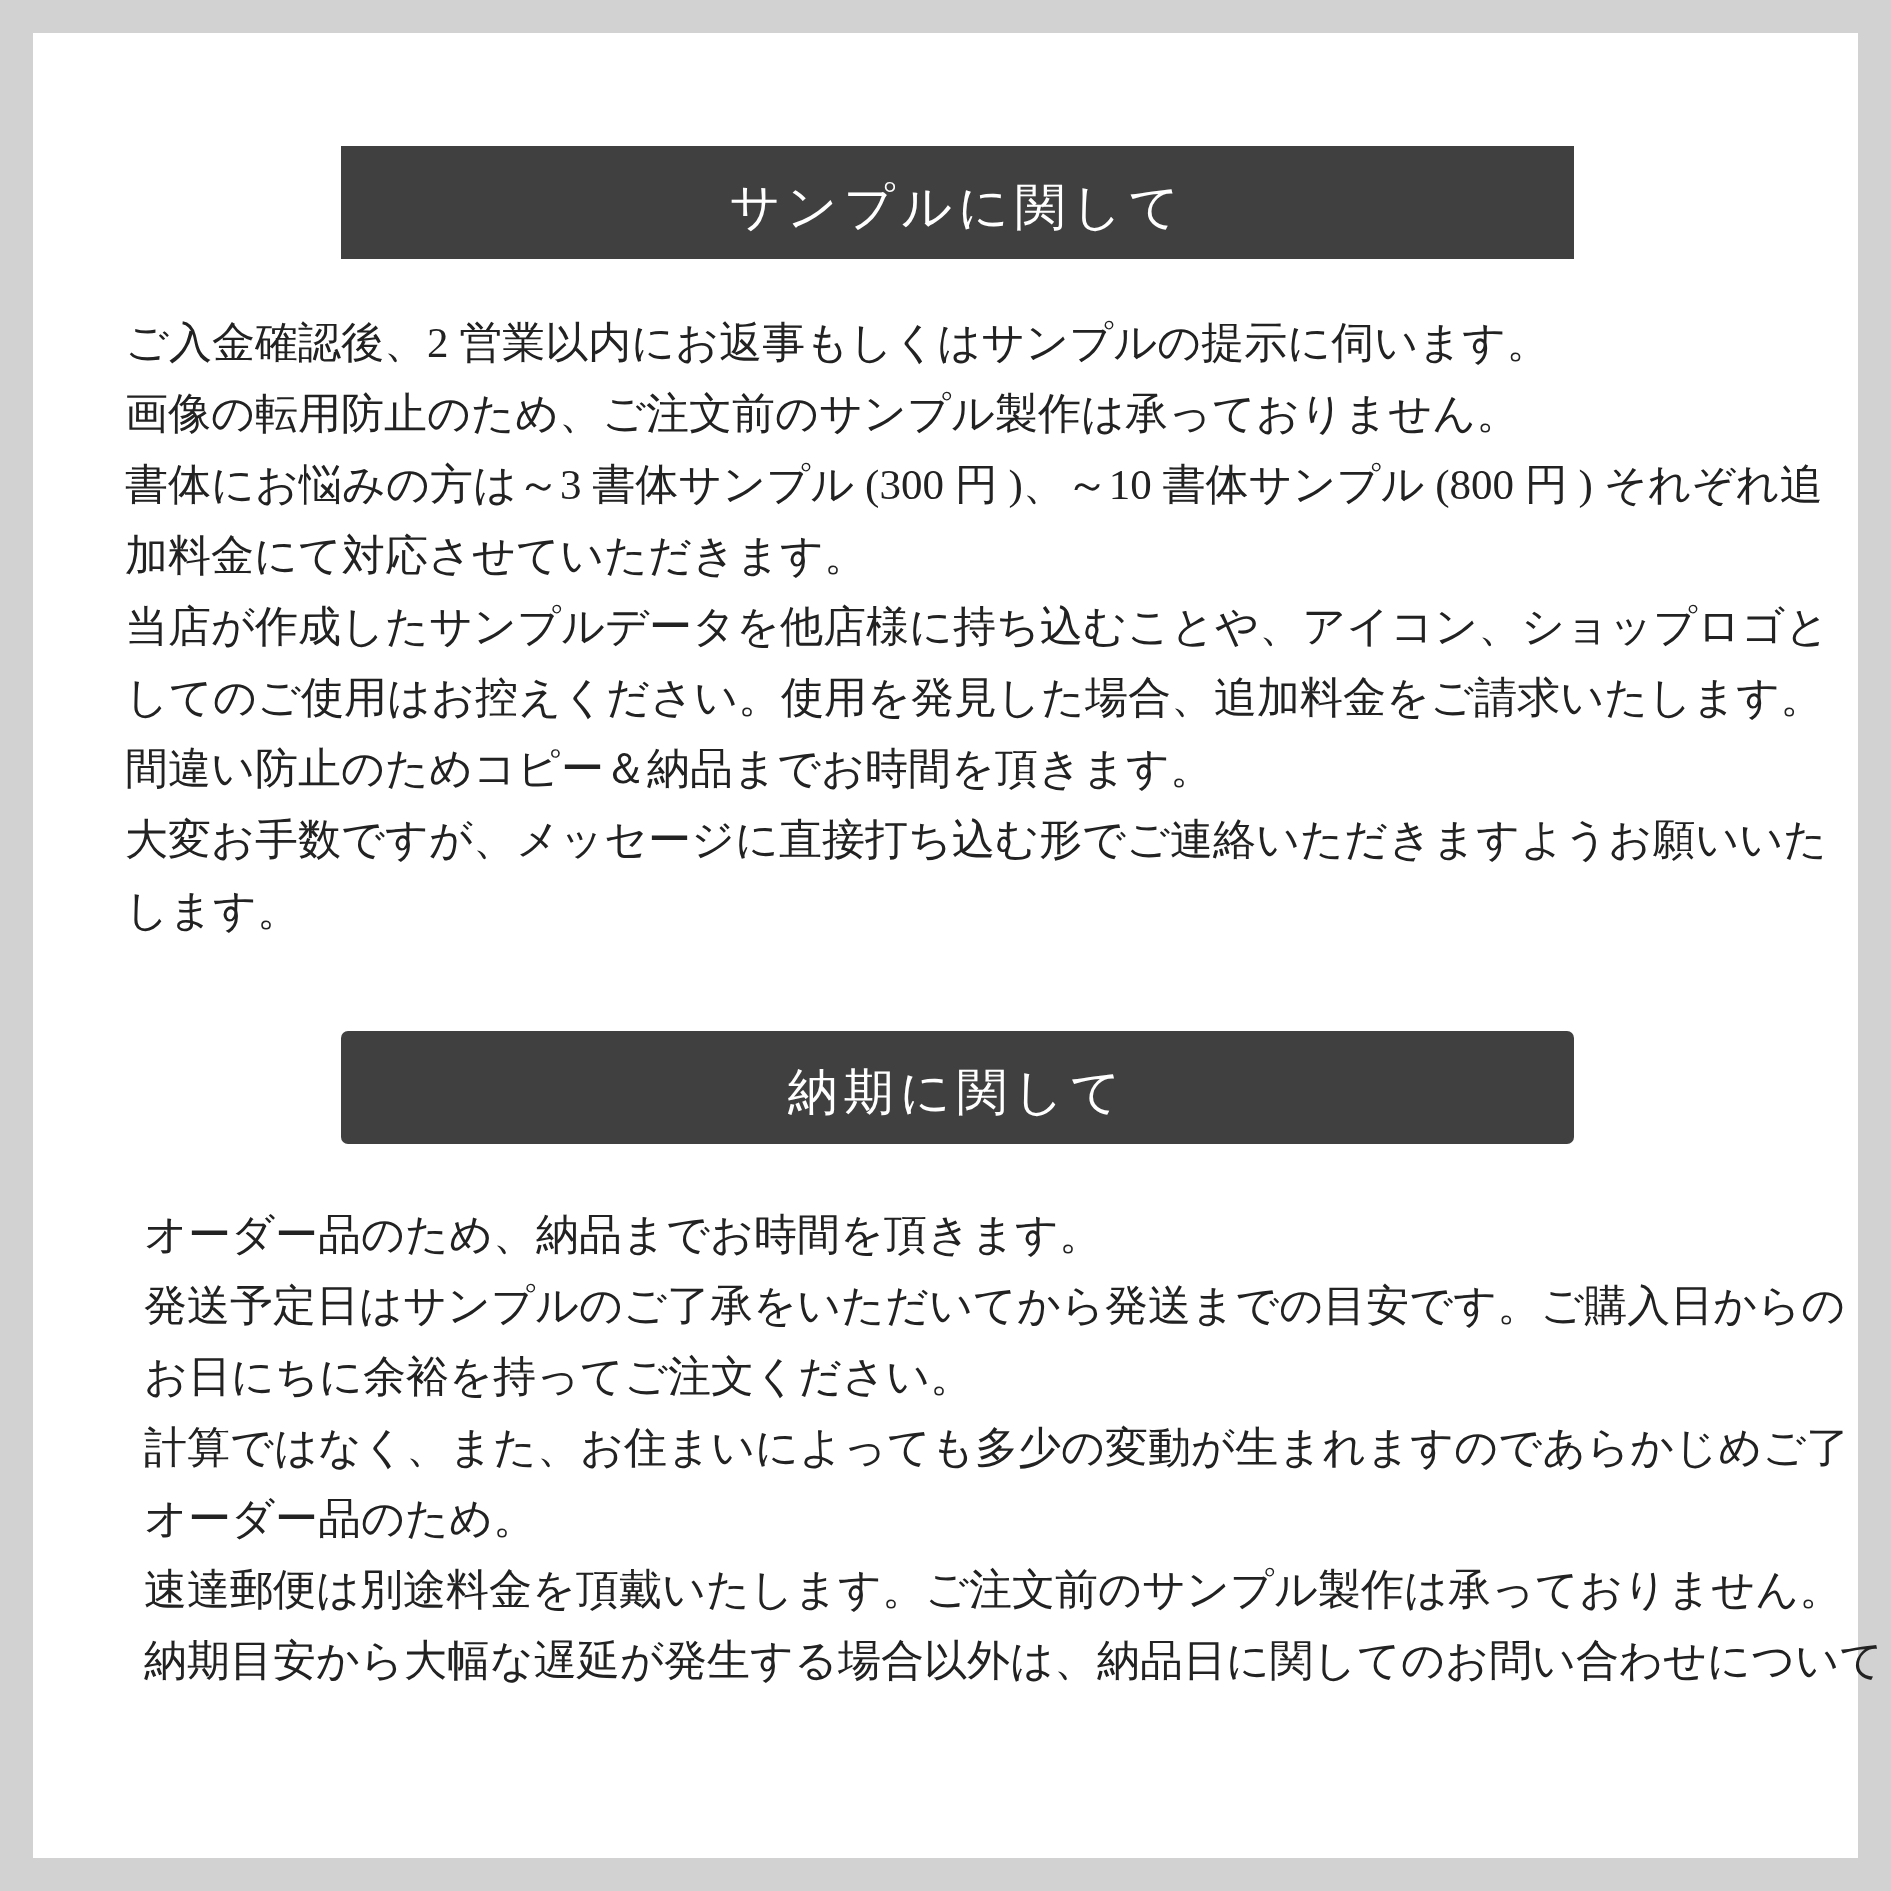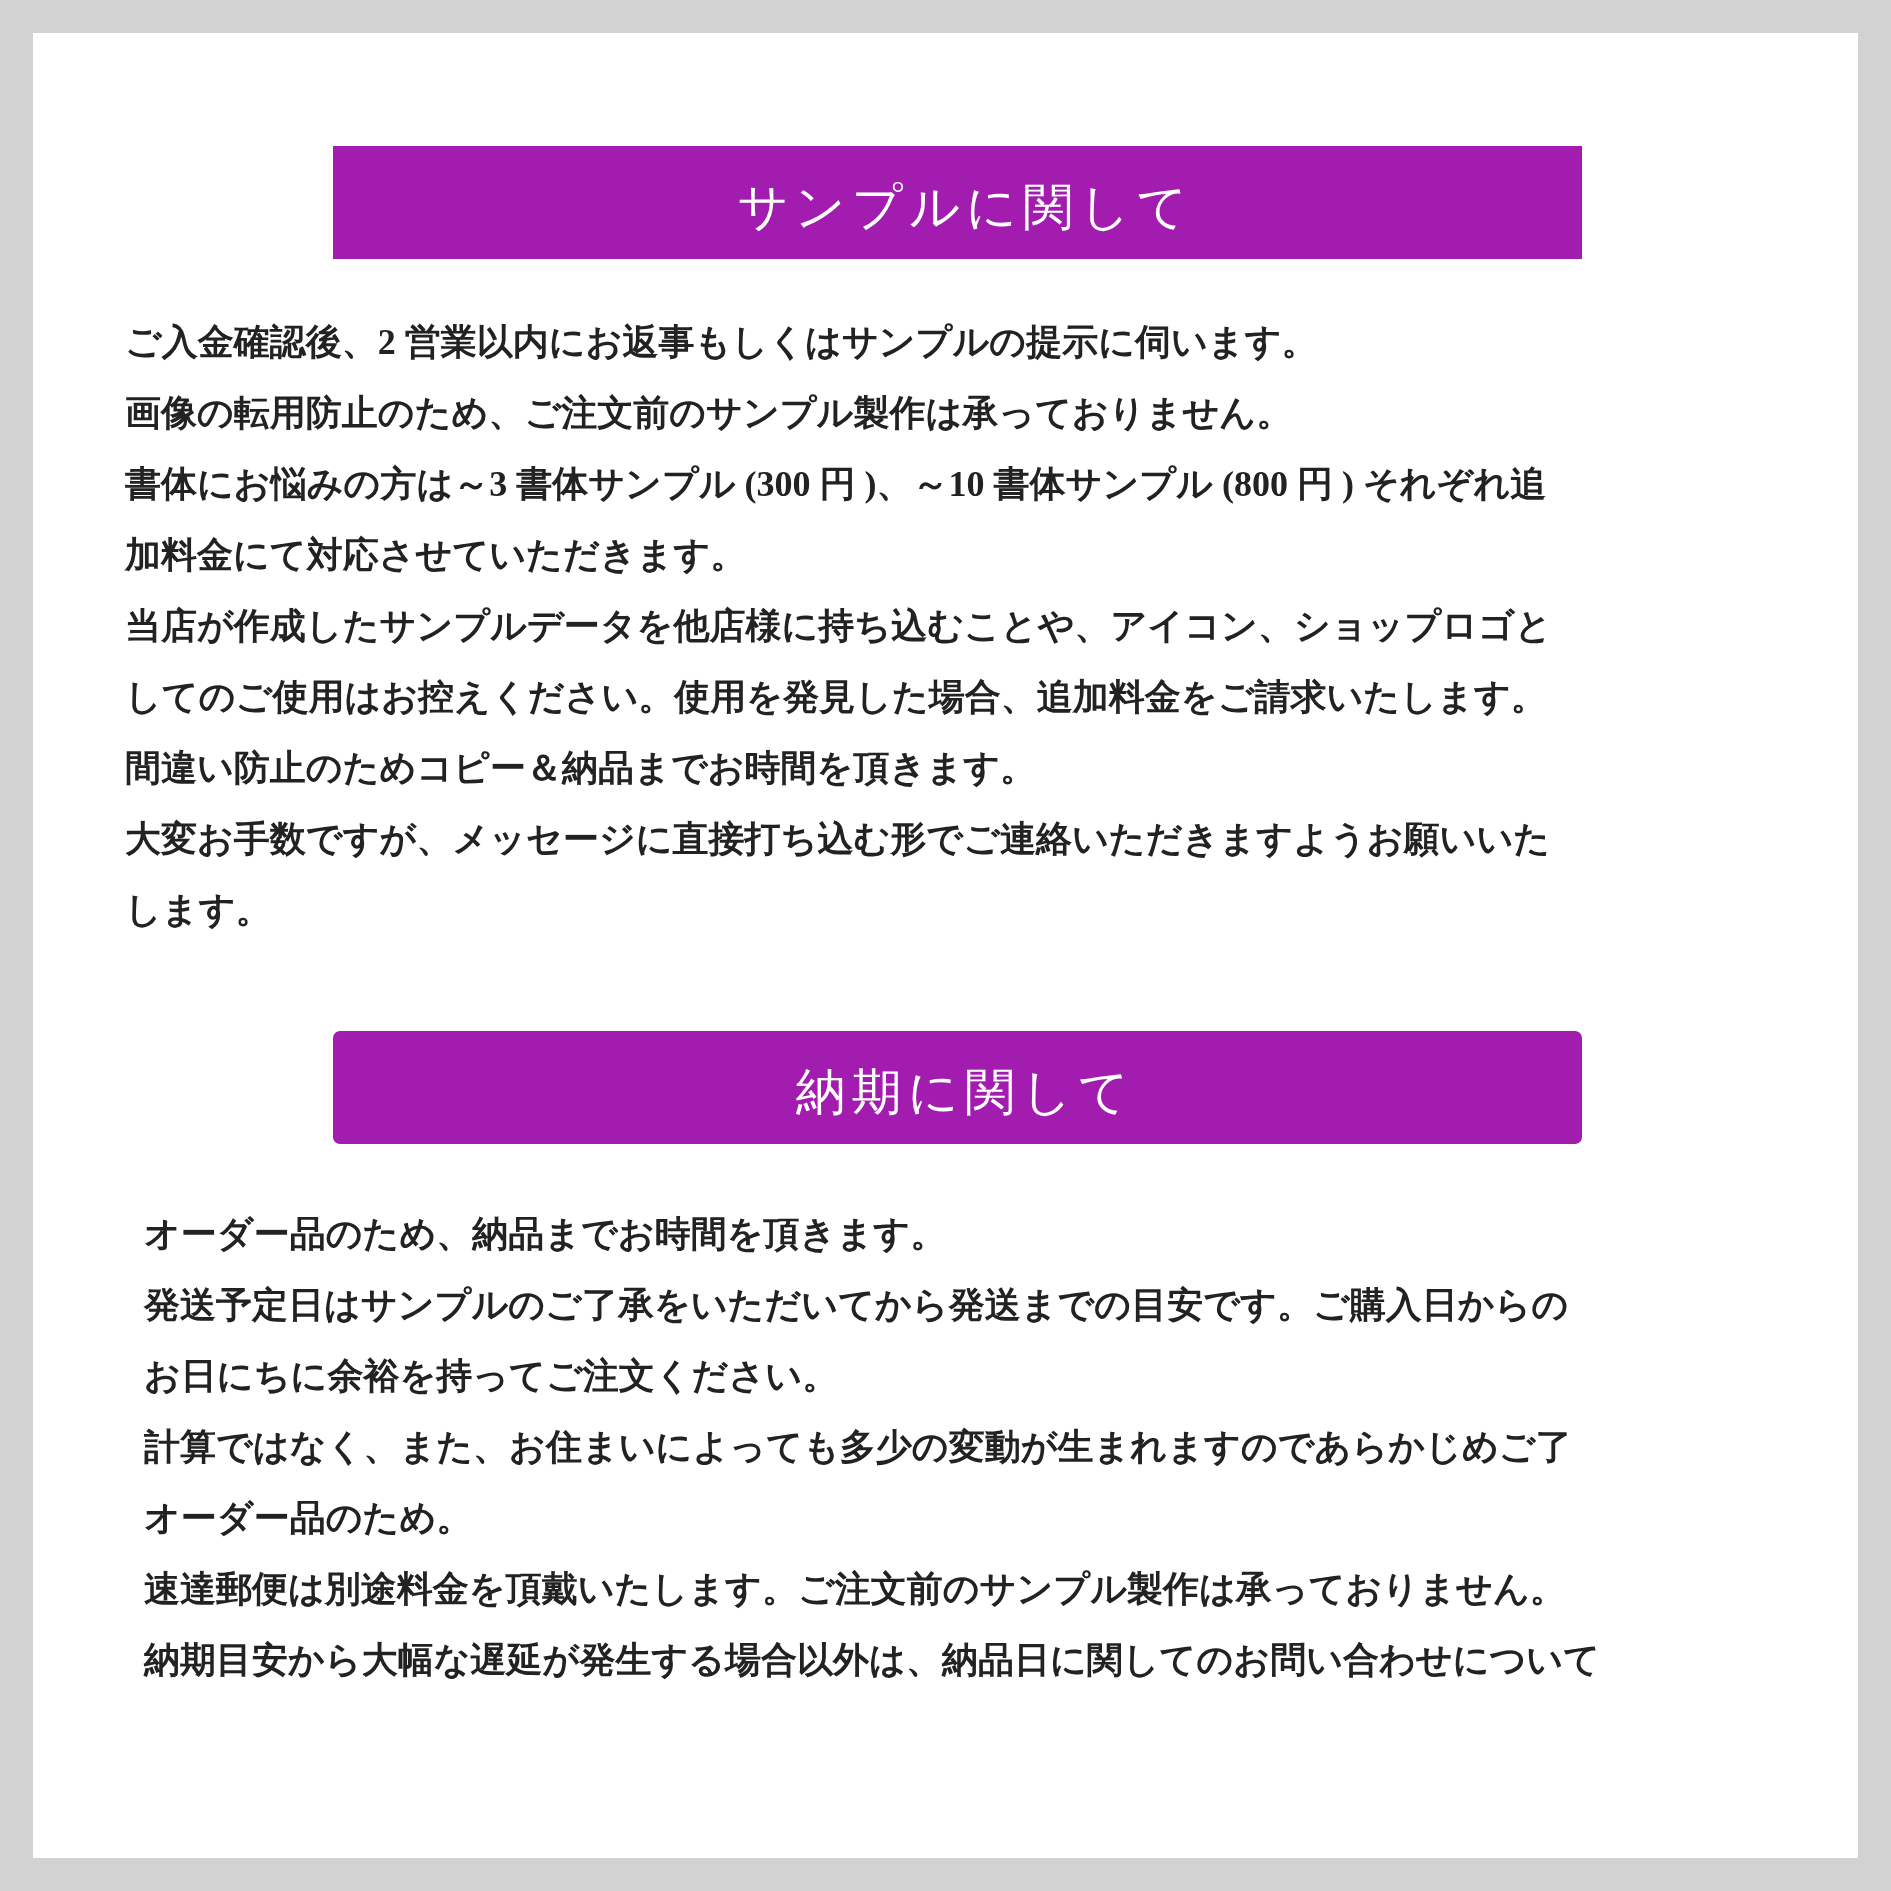--- a/index.html
+++ b/index.html
@@ -17,46 +17,45 @@
   .page {
     position: absolute;
     left: 33px;
     top: 33px;
     width: 1825px;
     height: 1825px;
     background: #ffffff;
   }
   .section-bar {
     position: absolute;
-    left: 300px;
+    left: 308px;
     width: 1233px;
     height: 113px;
-    background: #a21caf;
+    background: #404040;
     display: flex;
     align-items: center;
     justify-content: center;
-    padding-left: 16px;
   }
   .section-bar.bar-1 { top: 113px; }
   .section-bar.bar-2 { top: 998px; border-radius: 7px; }
   .section-bar .bar-title {
     color: #ffffff;
     font-size: 50px;
     letter-spacing: 6px;
     padding-top: 10px;
     font-weight: 400;
   }
   .textblock {
     position: absolute;
     left: 92px;
     width: 1705px;
-    font-size: 36px;
+    font-size: 43px;
     line-height: 71px;
     color: #222222;
-    font-weight: 700;
+    font-weight: 400;
   }
   .textblock.text-1 { top: 274px; }
   .textblock.text-2 { top: 1166px; margin-left: 19px; }
   .textblock .line {
     white-space: nowrap;
   }
 </style>
 </head>
 <body>
 

